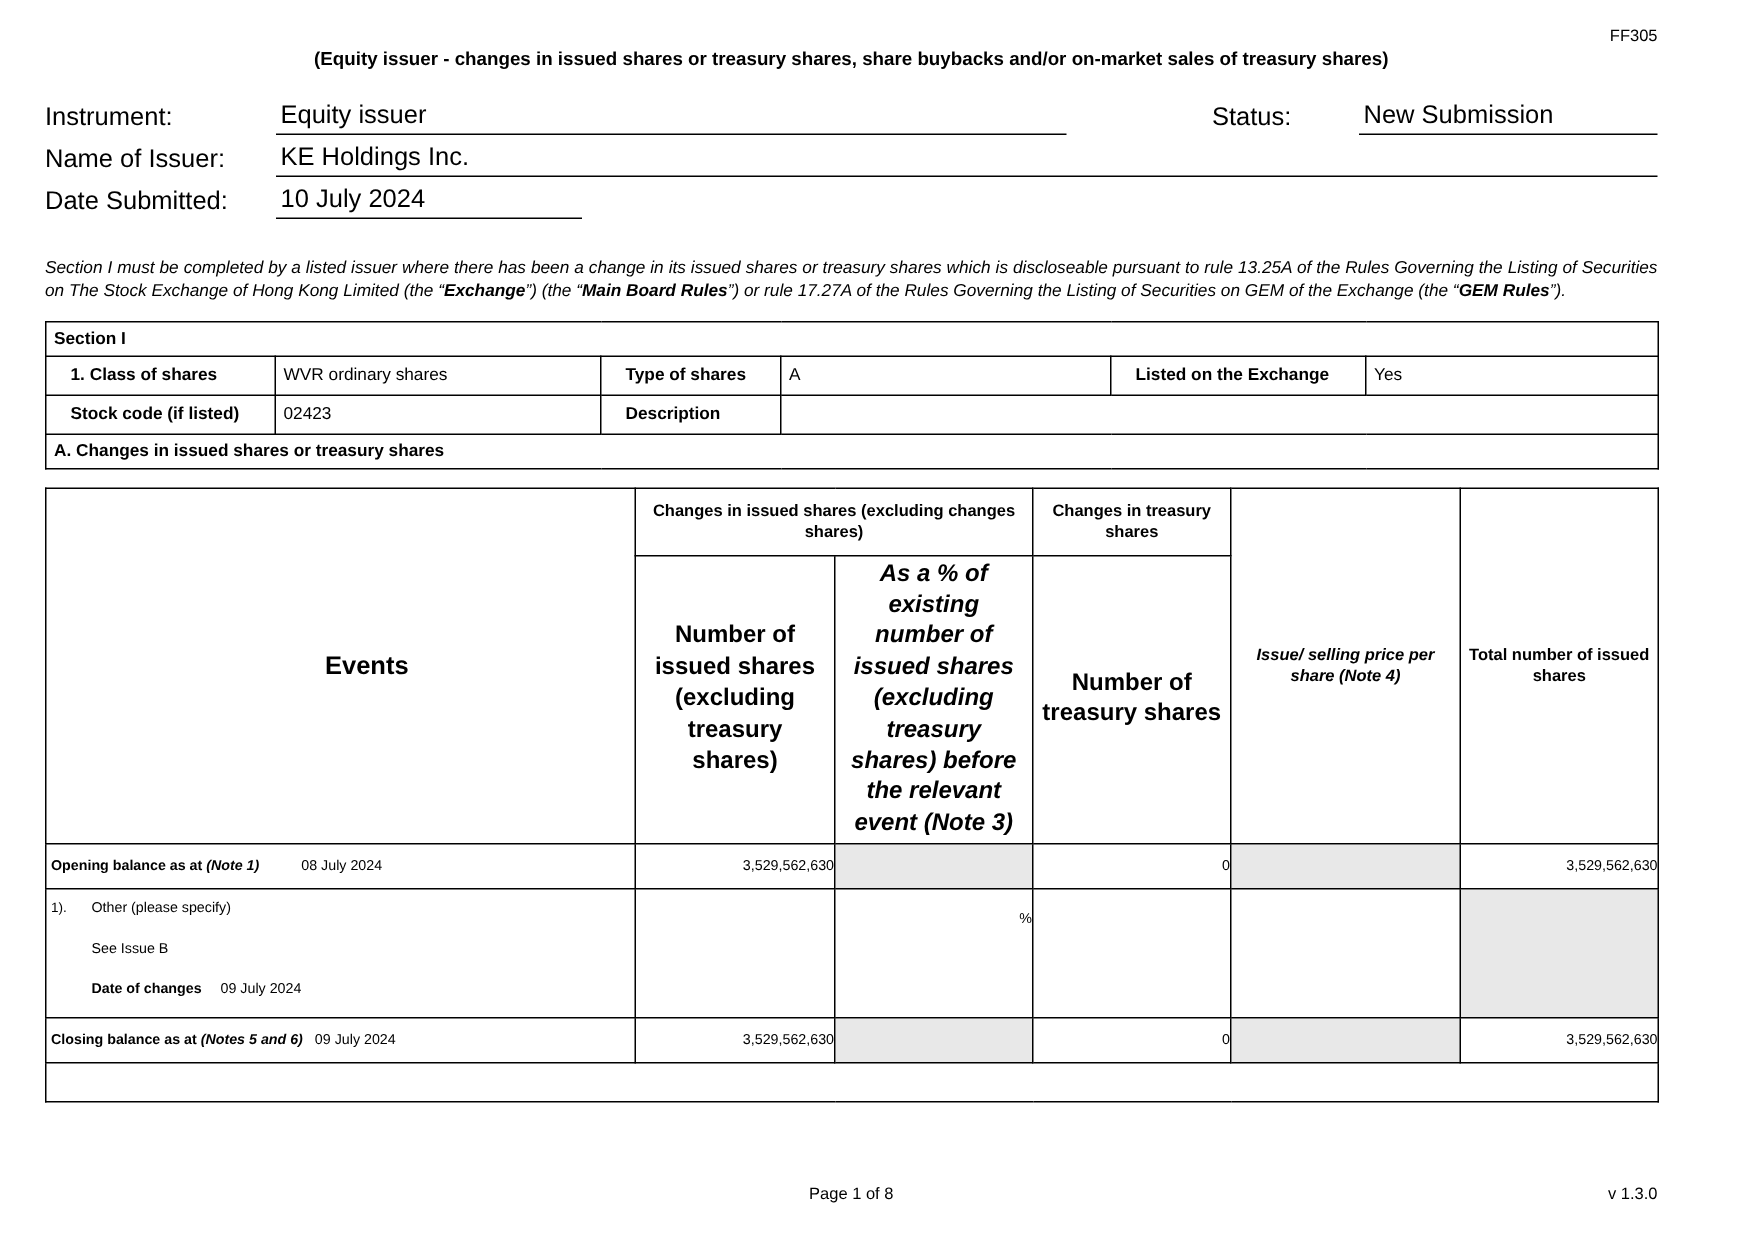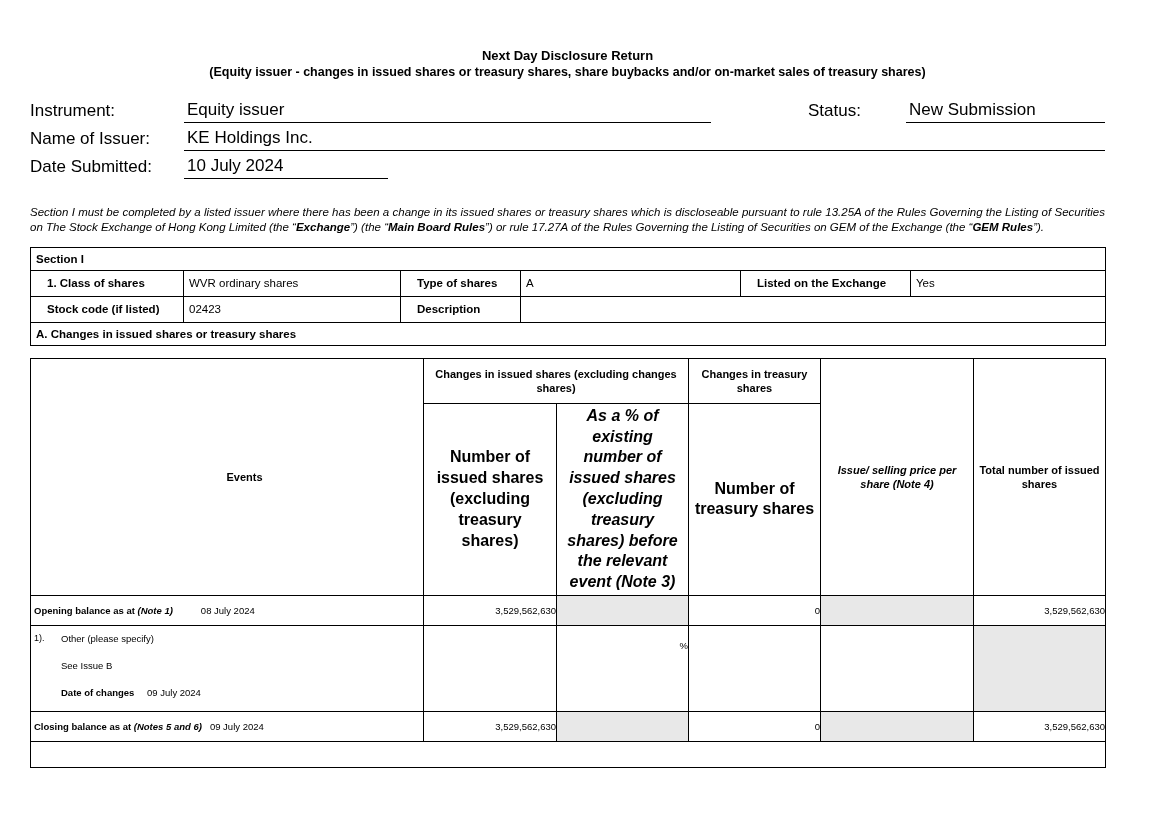--- a/index.html
+++ b/index.html
@@ -22,21 +22,21 @@
   .it{font-style:italic;}
   table{border-collapse:collapse;table-layout:fixed;width:1075px;}
   td{border:1px solid #000;box-sizing:border-box;padding:2px 5px;vertical-align:middle;font-size:11.5px;overflow:hidden;}
   .tbl-section1{margin-top:11px;}
   .row-sec td{font-weight:bold;height:23px;}
   .row-class td,.row-stock td{height:26px;}
   .lb{font-weight:bold;padding-left:16px;}
   .row-parta td{font-weight:bold;height:23px;}
   .tbl-shares{margin-top:12px;}
   .hc{text-align:center;font-weight:bold;line-height:1.3;}
-  .events-head{font-size:11px;padding-left:40px;}
+  .events-head{font-size:17px;padding-left:40px;}
   .h-group{height:45px;font-size:11px;}
   .h-sub{height:85px;font-size:16px;}
   .h-span{font-size:11px;}
   .cell-ev{font-size:9.5px;text-align:left;padding-left:3px;}
   .cell-num{font-size:9.5px;text-align:right;padding-right:0;}
   .row-bal td{height:30px;}
   .shaded{background:#e8e8e8;}
   .bal-date{display:inline-block;margin-left:28px;font-weight:normal;}
   .bal-date-close{display:inline-block;margin-left:8px;font-weight:normal;}
   .row-event td{height:86px;vertical-align:top;}
@@ -49,22 +49,22 @@
   .row-empty td{height:26px;}
   .footer{position:relative;margin-top:55px;height:14px;font-size:11px;width:1075px;}
   .footer-center{position:absolute;left:0;right:0;text-align:center;}
   .footer-right{position:absolute;right:0;top:0;}
 </style>
 </head>
 <body>
 
 <div class="page">
 
+  <div class="form-code">FF305</div>
 
-  <div class="doc-title">Next Day Disclosure Return</div>
   <div class="doc-subtitle">(Equity issuer - changes in issued shares or treasury shares, share buybacks and/or on-market sales of treasury shares)</div>
 
   <div class="meta">
     <div class="meta-row">
       <span class="meta-label">Instrument:</span>
       <span class="ul w-instr">Equity issuer</span>
       <span class="gap1"></span>
       <span class="meta-label w-status-label">Status:</span>
       <span class="ul w-rest">New Submission</span>
     </div>

